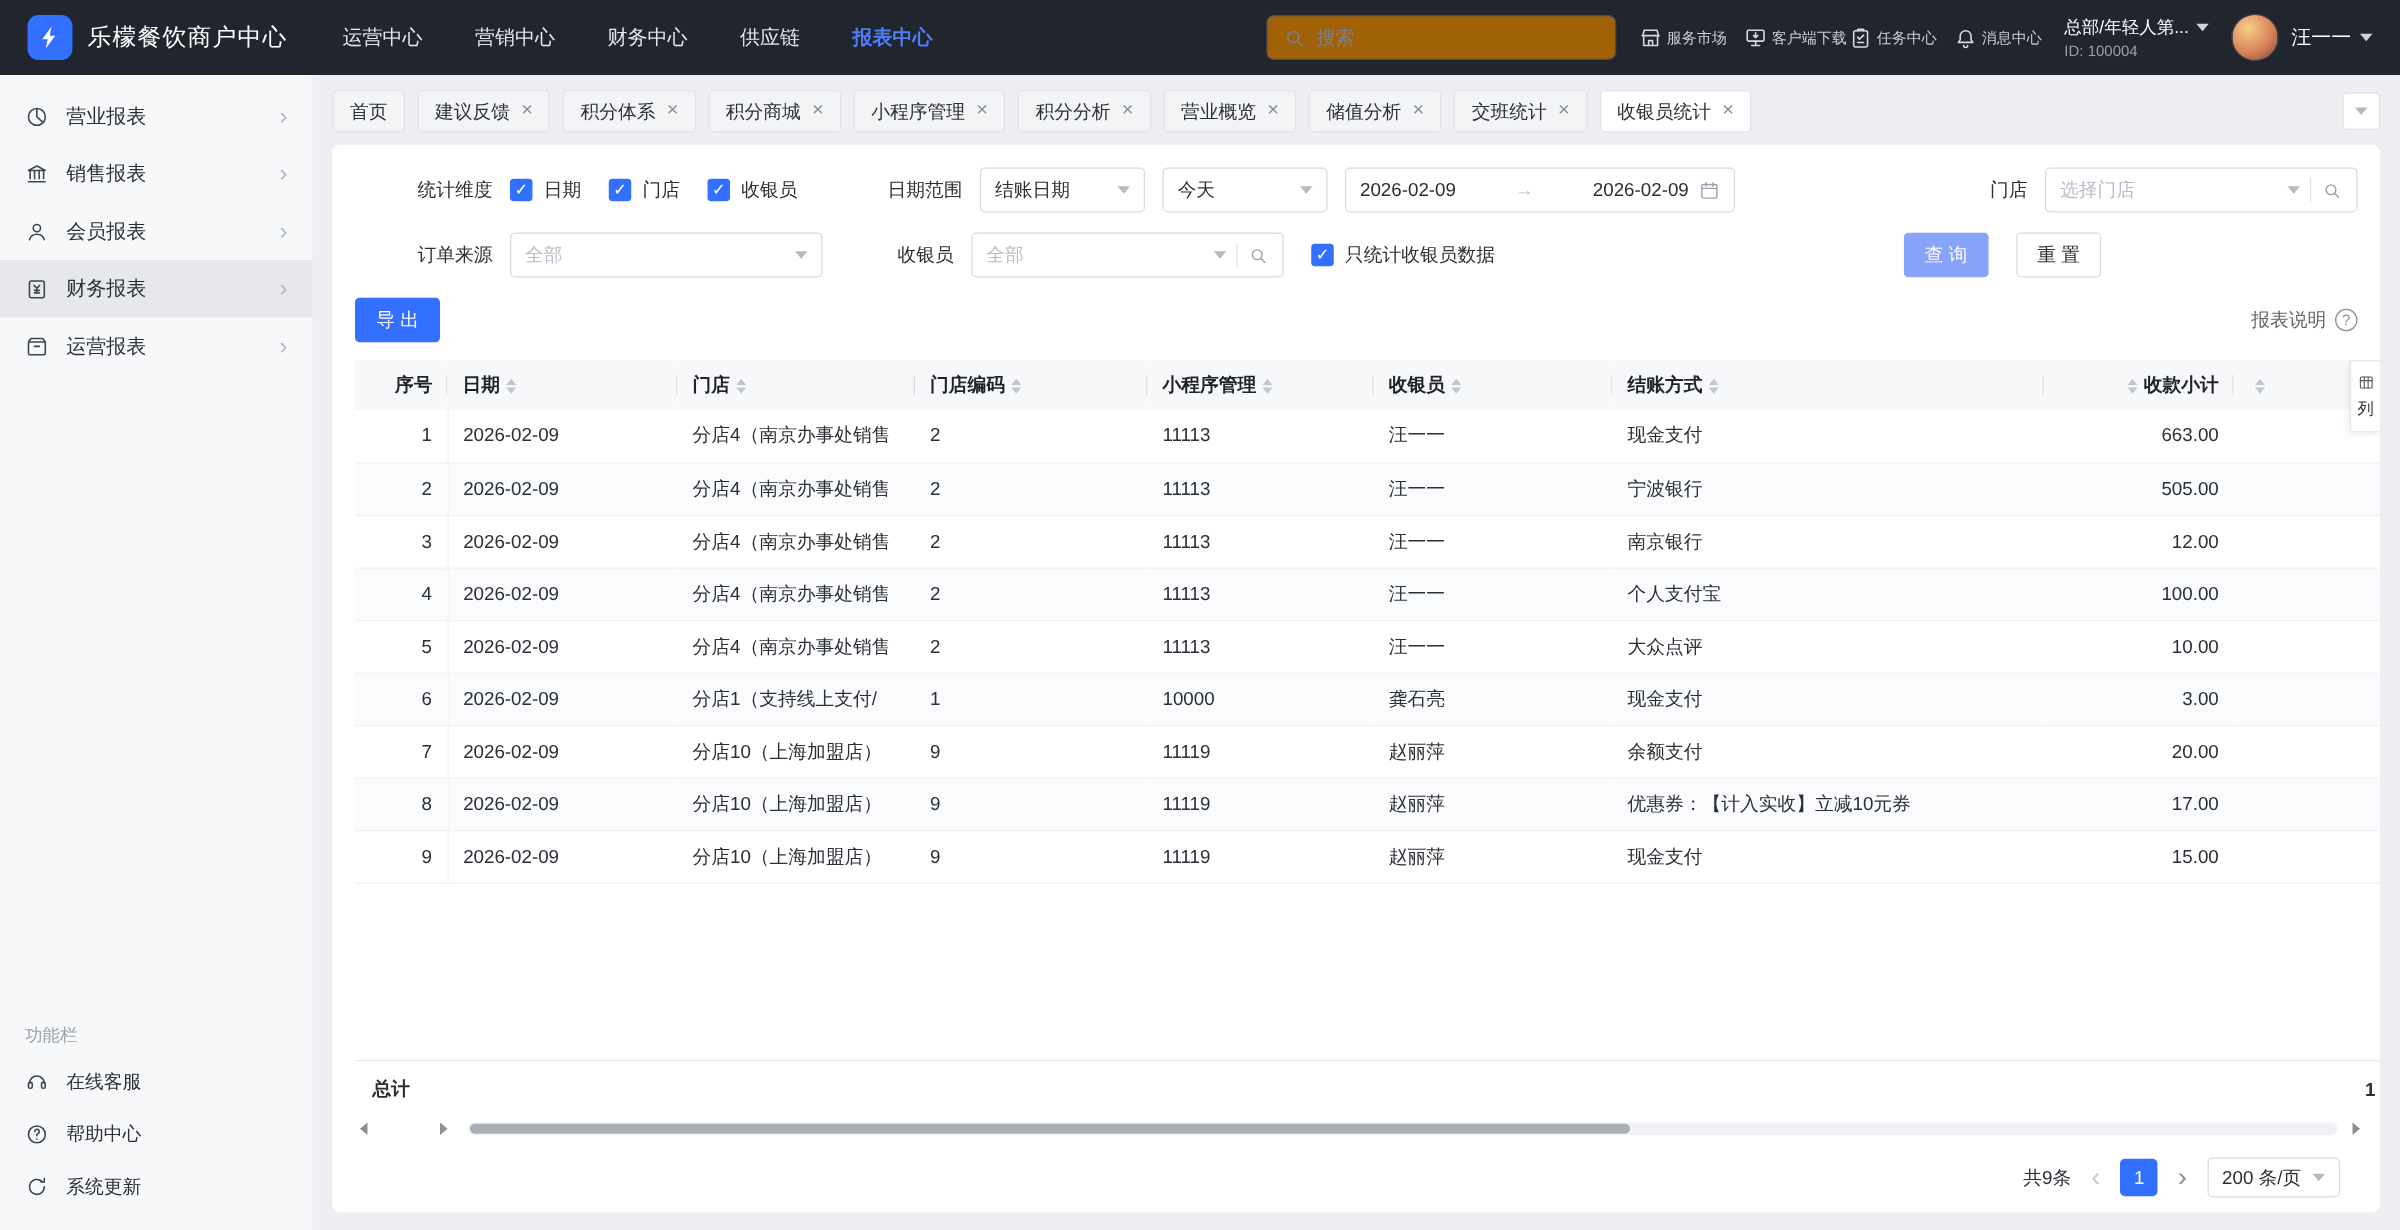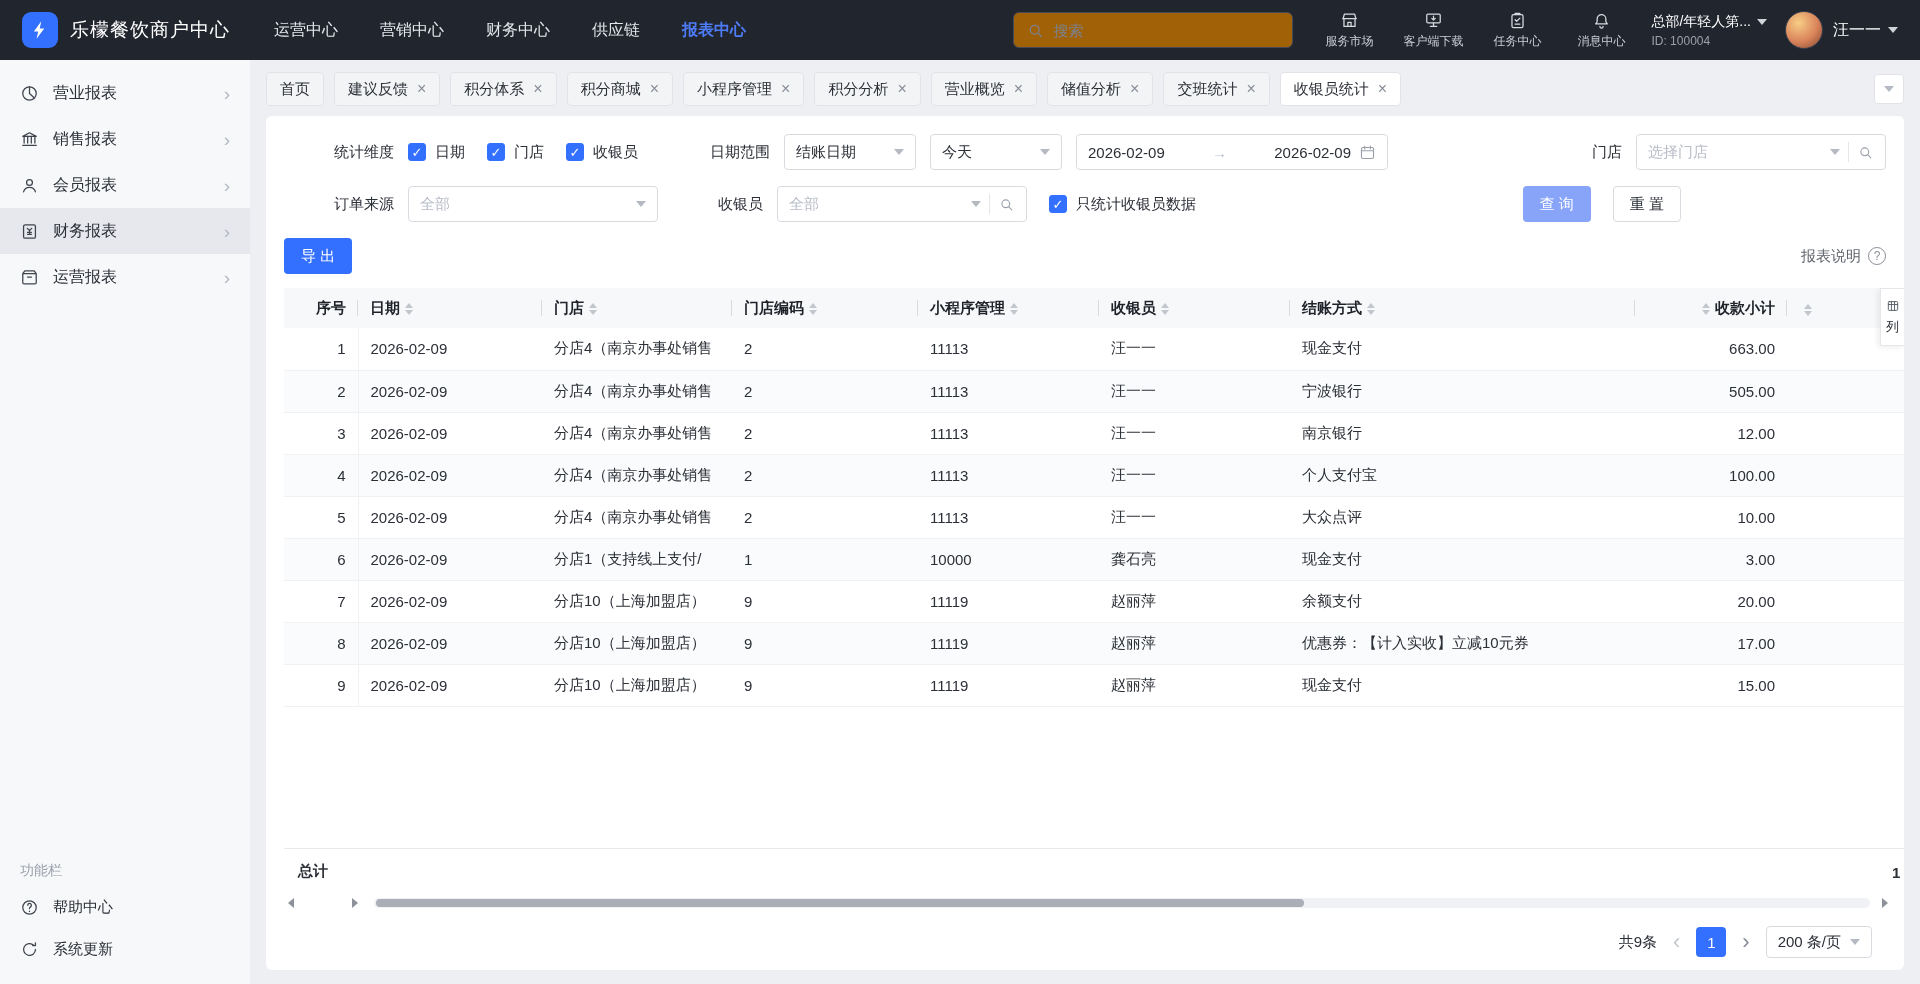--- a/index.html
+++ b/index.html
@@ -15,21 +15,21 @@
   .brand{color:#fff;font-size:19px;font-weight:normal;letter-spacing:1px;margin-right:44px;white-space:nowrap}
   .top-nav{display:flex;gap:42px;align-items:center}
   .nav-item{color:#e4e7ec;font-size:16px;cursor:pointer;white-space:nowrap}
   .nav-item.active{color:#4e7cf6;font-weight:bold}
   .top-search{margin-left:auto;width:280px;height:36px;background:#a16207;border:1px solid #454b58;
     border-radius:6px;display:flex;align-items:center;padding:0 12px;gap:8px;flex:none}
   .top-search .ic{color:#7b8190}
   .top-search input{background:transparent;border:none;outline:none;color:#cfd3da;font-size:15px;width:100%}
   .top-search input::placeholder{color:#7b8190}
   .qlinks{display:flex;gap:8px;margin-left:18px}
-  .qlink{width:76px;display:flex;flex-direction:column;align-items:center;gap:3px;
+  .qlink{width:76px;display:flex;flex-direction:row;align-items:center;gap:3px;
     color:#c9cdd6;font-size:12px;cursor:pointer;white-space:nowrap}
   .qlink .ic{color:#d6dae1}
   .ic{display:inline-flex;align-items:center;justify-content:center}
   .ic svg{width:19px;height:19px}
   .org{margin-left:12px;color:#fff;cursor:pointer;white-space:nowrap}
   .org-name{font-size:14px;display:flex;align-items:center;gap:6px}
   .org-id{font-size:12px;color:#9aa0ac;margin-top:3px}
   .avatar{width:38px;height:38px;border-radius:50%;margin-left:18px;flex:none;cursor:pointer;
     background:radial-gradient(circle at 35% 30%,#f7ce86,#d9835a 55%,#7e452e);border:1px solid #3a4050}
   .user-name{color:#fff;font-size:16px;margin-left:10px;display:flex;align-items:center;gap:7px;cursor:pointer;white-space:nowrap}
@@ -285,20 +285,30 @@
         <span>运营报表</span>
         <span class="chev">›</span>
       </div>
     </div>
   <div class="side-footer">
     <div class="f-title">功能栏</div>
     <div id="side-footer-items">
         <div class="side-item">
           <span class="ic">
             <svg viewBox="0 0 24 24" fill="none" stroke="currentColor" stroke-width="1.6" stroke-linecap="round" stroke-linejoin="round">
+              <path d="M4.5 13.5a7.5 7.5 0 0 1 15 0"></path>
+              <rect x="3.5" y="12.5" width="3.8" height="6" rx="1.7"></rect>
+              <rect x="16.7" y="12.5" width="3.8" height="6" rx="1.7"></rect>
+            </svg>
+          </span>
+          <span>在线客服</span>
+        </div>
+        <div class="side-item">
+          <span class="ic">
+            <svg viewBox="0 0 24 24" fill="none" stroke="currentColor" stroke-width="1.6" stroke-linecap="round" stroke-linejoin="round">
               <circle cx="12" cy="12" r="8.5"></circle>
               <path d="M9.8 9.2a2.3 2.3 0 1 1 3.4 2c-.8.5-1.2 1-1.2 1.8v.4"></path>
               <path d="M12 16.6v.3"></path>
             </svg>
           </span>
           <span>帮助中心</span>
         </div>
         <div class="side-item">
           <span class="ic">
             <svg viewBox="0 0 24 24" fill="none" stroke="currentColor" stroke-width="1.6" stroke-linecap="round" stroke-linejoin="round">

